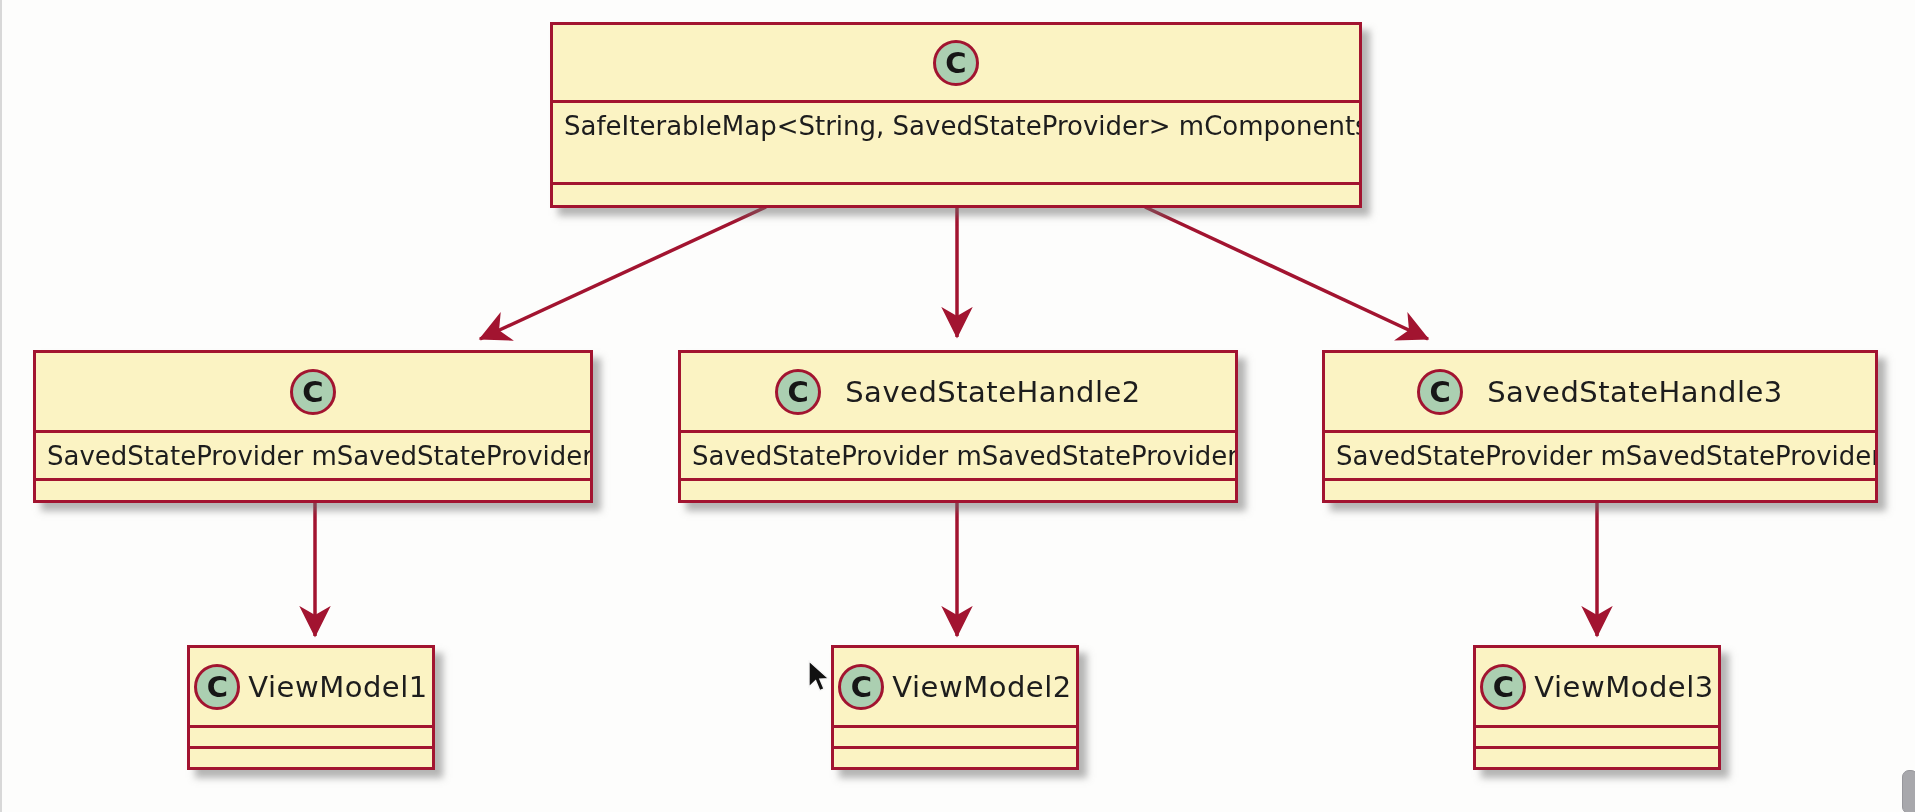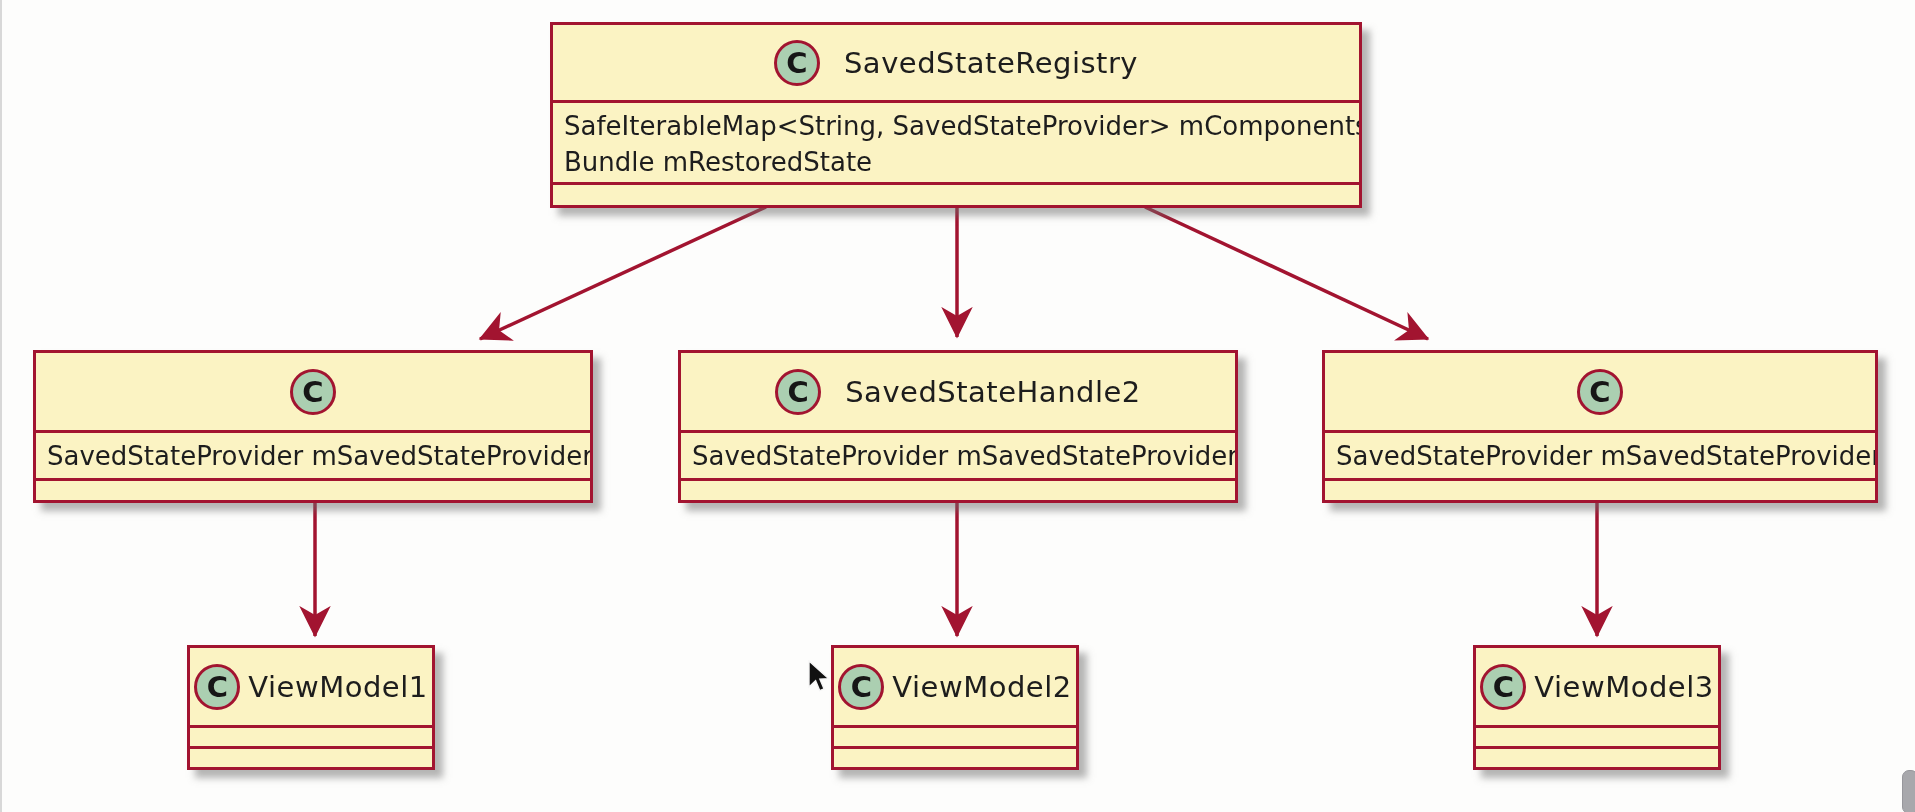--- a/index.html
+++ b/index.html
@@ -92,25 +92,23 @@
     <line x1="957" y1="207" x2="957" y2="337" stroke="#a21430" stroke-width="3.5" marker-end="url(#arr)"></line>
     <line x1="1145" y1="207" x2="1428" y2="339" stroke="#a21430" stroke-width="3.5" marker-end="url(#arr)"></line>
     <line x1="315" y1="503" x2="315" y2="636" stroke="#a21430" stroke-width="3.5" marker-end="url(#arr)"></line>
     <line x1="957" y1="503" x2="957" y2="636" stroke="#a21430" stroke-width="3.5" marker-end="url(#arr)"></line>
     <line x1="1597" y1="503" x2="1597" y2="636" stroke="#a21430" stroke-width="3.5" marker-end="url(#arr)"></line>
   </svg>
 
   <div class="uml-class c-registry">
     <div class="uml-header">
       <span class="spot">C</span>
-      <span class="uml-title">SavedStateRegistry</span>
     </div>
     <div class="uml-attrs">
       <div class="attr-line">SafeIterableMap&lt;String, SavedStateProvider&gt; mComponents</div>
-      <div class="attr-line">Bundle mRestoredState</div>
     </div>
     <div class="uml-methods"></div>
   </div>
 
   <div class="uml-class c-handle c-handle1">
     <div class="uml-header">
       <span class="spot">C</span>
     </div>
     <div class="uml-attrs">
       <div class="attr-line">SavedStateProvider mSavedStateProvider;</div>
@@ -125,20 +123,21 @@
     </div>
     <div class="uml-attrs">
       <div class="attr-line">SavedStateProvider mSavedStateProvider;</div>
     </div>
     <div class="uml-methods"></div>
   </div>
 
   <div class="uml-class c-handle c-handle3">
     <div class="uml-header">
       <span class="spot">C</span>
+      <span class="uml-title">SavedStateHandle3</span>
     </div>
     <div class="uml-attrs">
       <div class="attr-line">SavedStateProvider mSavedStateProvider;</div>
     </div>
     <div class="uml-methods"></div>
   </div>
 
   <div class="uml-class c-vm c-vm1">
     <div class="uml-header">
       <span class="spot">C</span>

